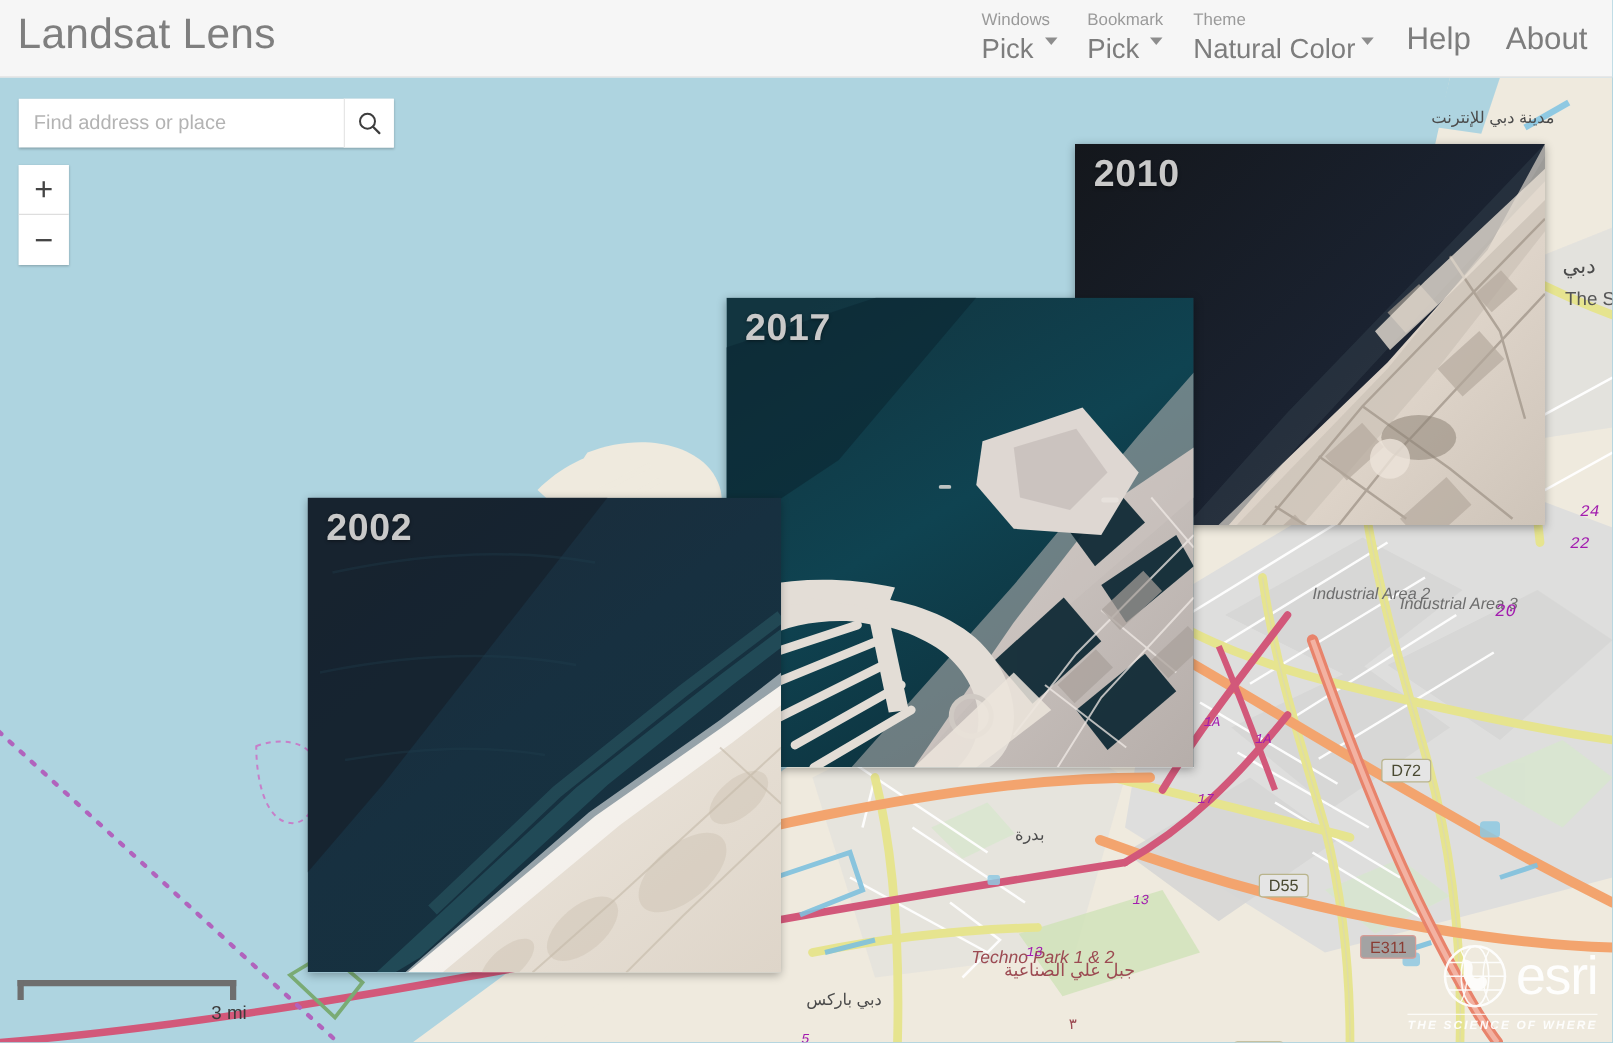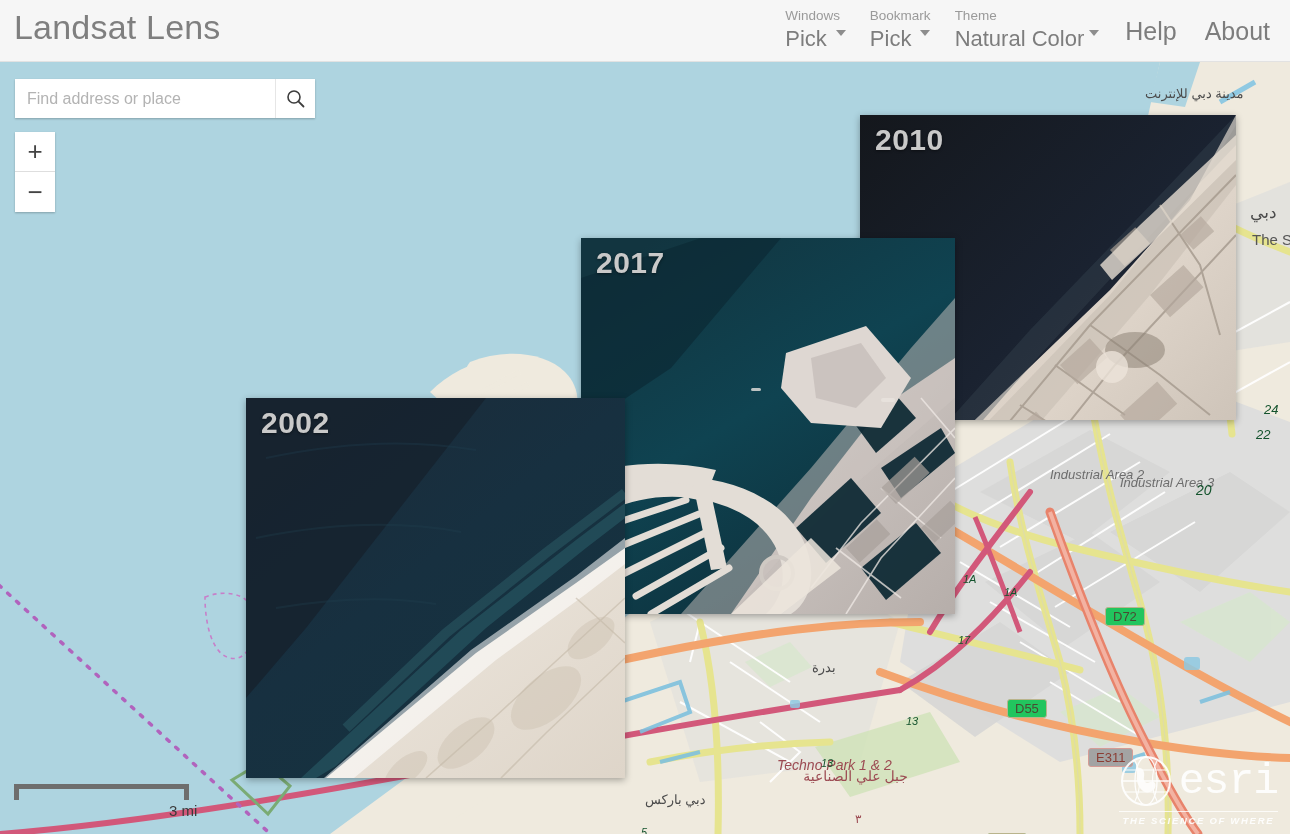--- a/index.html
+++ b/index.html
@@ -144,45 +144,45 @@
 
   
   #esri-logo {
     position: absolute; right: 12px; bottom: 8px; z-index: 35;
     display: flex; flex-direction: column; align-items: flex-end;
     opacity: 0.92; pointer-events: none;
   }
   #esri-row { display: flex; align-items: center; }
   #esri-word {
     font-size: 43px; font-weight: 400; color: #ffffff;
-    line-height: 43px; letter-spacing: -1px; margin-left: 6px; font-family: Liberation Mono, monospace;
+    line-height: 43px; letter-spacing: -1px; margin-left: 6px;
   }
   #esri-tag {
     font-size: 9.5px; color: #ffffff; letter-spacing: 1.7px;
     font-style: italic; font-weight: 700; margin-top: 3px;
     border-top: 1px solid rgba(255,255,255,0.85);
     padding-top: 3px; width: 100%; text-align: center;
   }
 
   
   .mlabel {
     position: absolute; pointer-events: none;
     font-size: 12px; white-space: nowrap;
   }
   .mlabel.it { font-style: italic; }
   .shield {
     position: absolute; pointer-events: none;
     font-size: 13px; padding: 1px 7px; border-radius: 3px;
-    background: #22c55e; border: 1px solid #b9b48c; color: #4a4a32;
+    background: #e5e5e5; border: 1px solid #b9b48c; color: #4a4a32;
     white-space: nowrap;
   }
   .shield.red { background: #a3a3a3; border-color: #d59b95; color: #8a3c33; }
   .rte {
     position: absolute; pointer-events: none;
-    font-size: 11px; font-style: italic; color: #14532d; white-space: nowrap;
+    font-size: 11px; font-style: italic; color: #a21caf; white-space: nowrap; font-family: Liberation Mono, monospace;
   }
   .ar { font-size: 13px; color: #4b4b4b; direction: rtl; }
 </style>
 </head>
 <body>
 
 <div id="app">
 
   <div id="map">
     <div id="map-inner">

